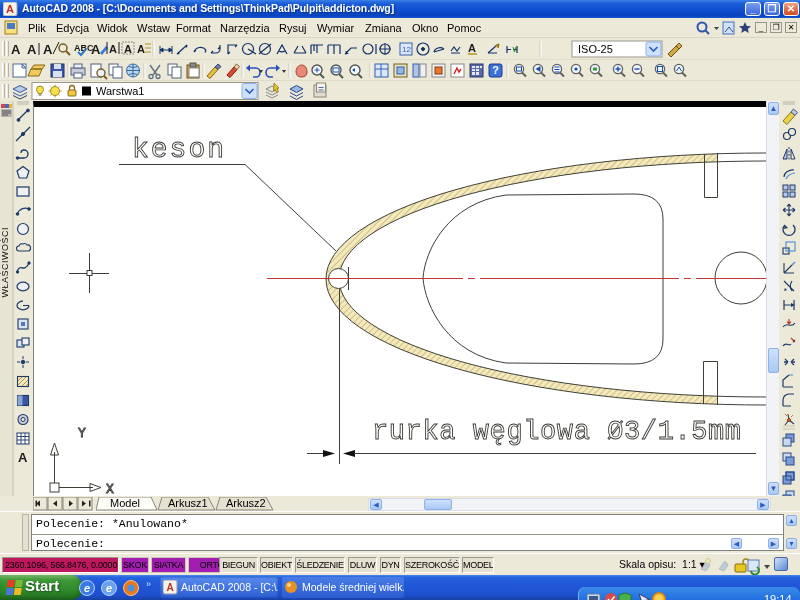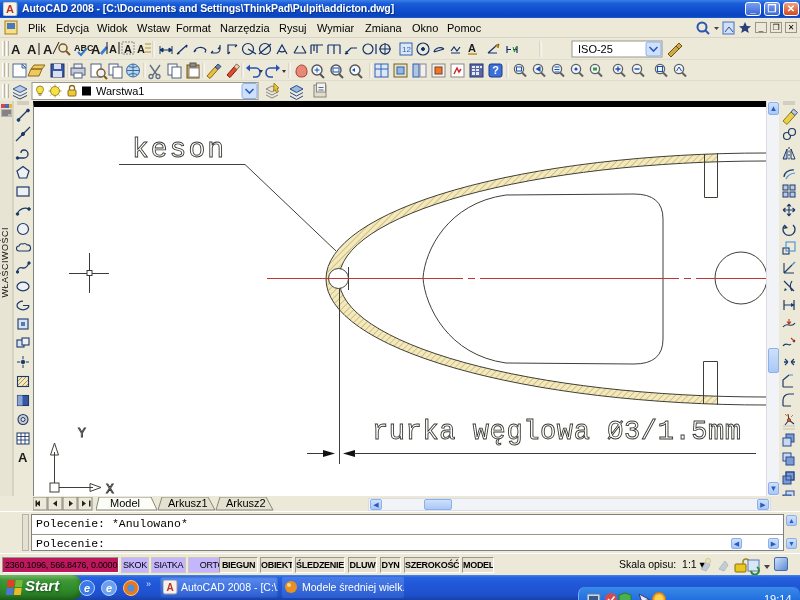--- a/index.html
+++ b/index.html
@@ -22,25 +22,25 @@
 #canvas{position:absolute;left:33px;top:0px;width:733px;height:395px;background:#ffffff;border-top:6px solid #000000;border-left:1px solid #808080;}
 #vscroll{position:absolute;left:766px;top:0;width:13px;height:395px;background:#f2f3f7;border-left:1px solid #d8dce4;}
 .sbtn{position:absolute;background:linear-gradient(180deg,#cfe0fb,#aac8f5);border:1px solid #8cb0ea;border-radius:2px;color:#2a5cc0;font-size:8px;text-align:center;}
 
 #tabrow{left:0;top:497px;width:800px;height:14px;background:#ece9d8;font-size:11px;}
 
 #cmd{left:0;top:511px;width:800px;height:42px;background:#ece9d8;border-top:1px solid #fff;}
 #cmdwhite{position:absolute;left:31px;top:2px;width:753px;height:37px;background:#fff;border:1px solid #808080;font-family:"Liberation Mono",monospace;font-size:11.5px;color:#000;}
 
 #status{left:0;top:553px;width:800px;height:22px;background:#ece9d8;border-top:1px solid #fff;font-size:11px;color:#000;}
-.sbox{position:absolute;top:3px;height:16px;line-height:15px;padding:0;text-align:center;font-size:9px;letter-spacing:-0.3px;overflow:hidden;white-space:nowrap;border:1px solid #9c988c;border-bottom-color:#fff;border-right-color:#fff;background:#e4e1d2;font-weight:bold;}
-.sflat{position:absolute;top:3px;height:16px;line-height:15px;padding:0;text-align:center;font-size:9px;letter-spacing:-0.3px;overflow:hidden;white-space:nowrap;border:1px solid #cdc9ba;background:#c4b5fd;}
+.sbox{position:absolute;top:3px;height:16px;line-height:15px;padding:0;text-align:center;font-size:9px;letter-spacing:-0.3px;overflow:hidden;white-space:nowrap;border:1px solid #9c988c;border-bottom-color:#fff;border-right-color:#fff;background:#e4e1d2;}
+.sflat{position:absolute;top:3px;height:16px;line-height:15px;padding:0;text-align:center;font-size:9px;letter-spacing:-0.3px;overflow:hidden;white-space:nowrap;border:1px solid #cdc9ba;background:#a21caf;}
 
 #taskbar{left:0;top:575px;width:800px;height:25px;background:linear-gradient(180deg,#4a86e8 0%,#2663e0 9%,#2158d8 35%,#1e50cd 80%,#1941a5 100%);}
-#startbtn{position:absolute;left:0;top:0;width:82px;height:25px;background:linear-gradient(180deg,#7aba6e 0%,#3d9a36 20%,#2f8a2a 60%,#247020 100%);border-radius:0 10px 10px 0;color:#fff;font-size:15px;font-weight:bold;font-style:italic;box-shadow:inset -2px -2px 4px rgba(0,40,0,.3);}
+#startbtn{position:absolute;left:0;top:0;width:82px;height:25px;background:linear-gradient(180deg,#7aba6e 0%,#3d9a36 20%,#2f8a2a 60%,#247020 100%);border-radius:0 10px 10px 0;color:#fff;font-size:15px;font-weight:bold;box-shadow:inset -2px -2px 4px rgba(0,40,0,.3);}
 .taskbtn{position:absolute;top:2px;height:21px;border-radius:2px;color:#fff;font-size:10.5px;line-height:20px;white-space:nowrap;overflow:hidden;}
 </style>
 </head>
 <body>
 <div id="app">
 
   <div id="titlebar" class="abs">
     <svg class="abs" style="left:3px;top:2px" width="15" height="14">
         <rect x="0" y="0" width="14" height="14" rx="2" fill="#f4f2ea" stroke="#9aa"></rect>
         <text x="7" y="11" font-size="11" font-weight="bold" fill="#c03020" text-anchor="middle">A</text>

